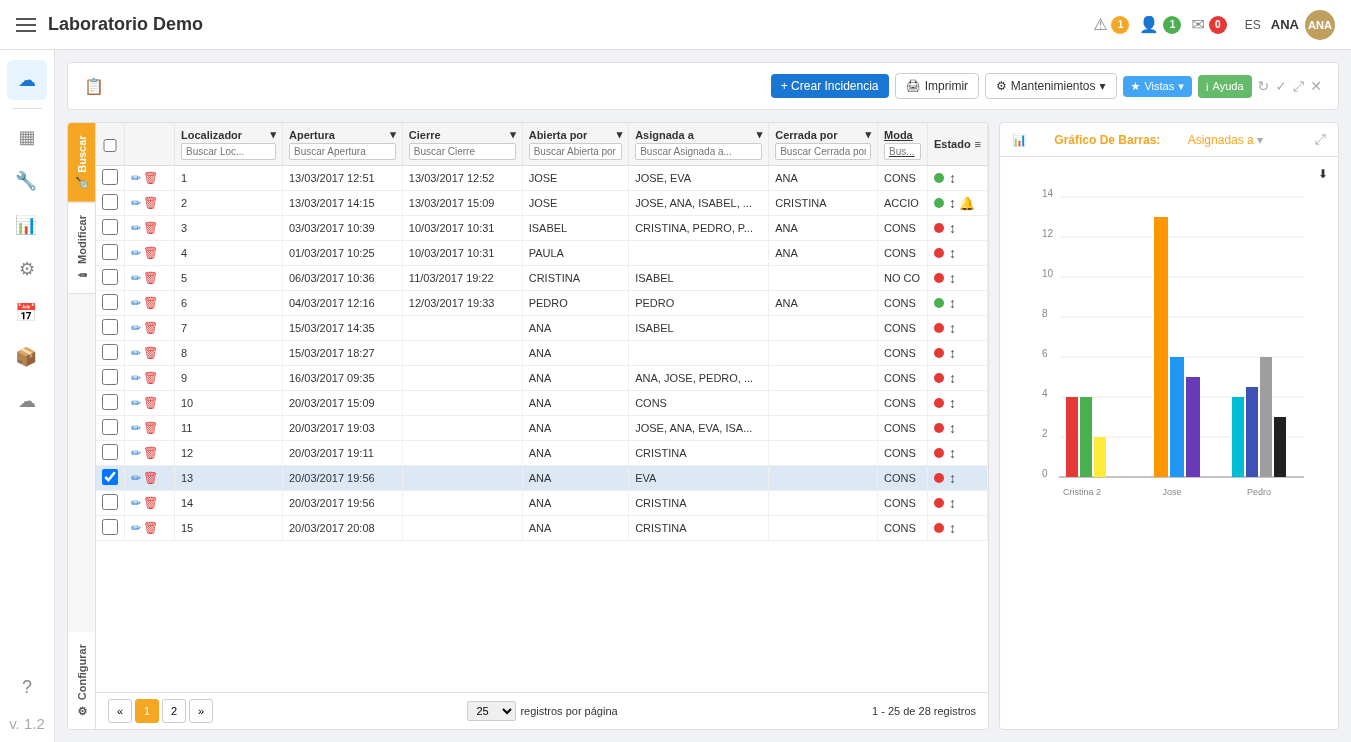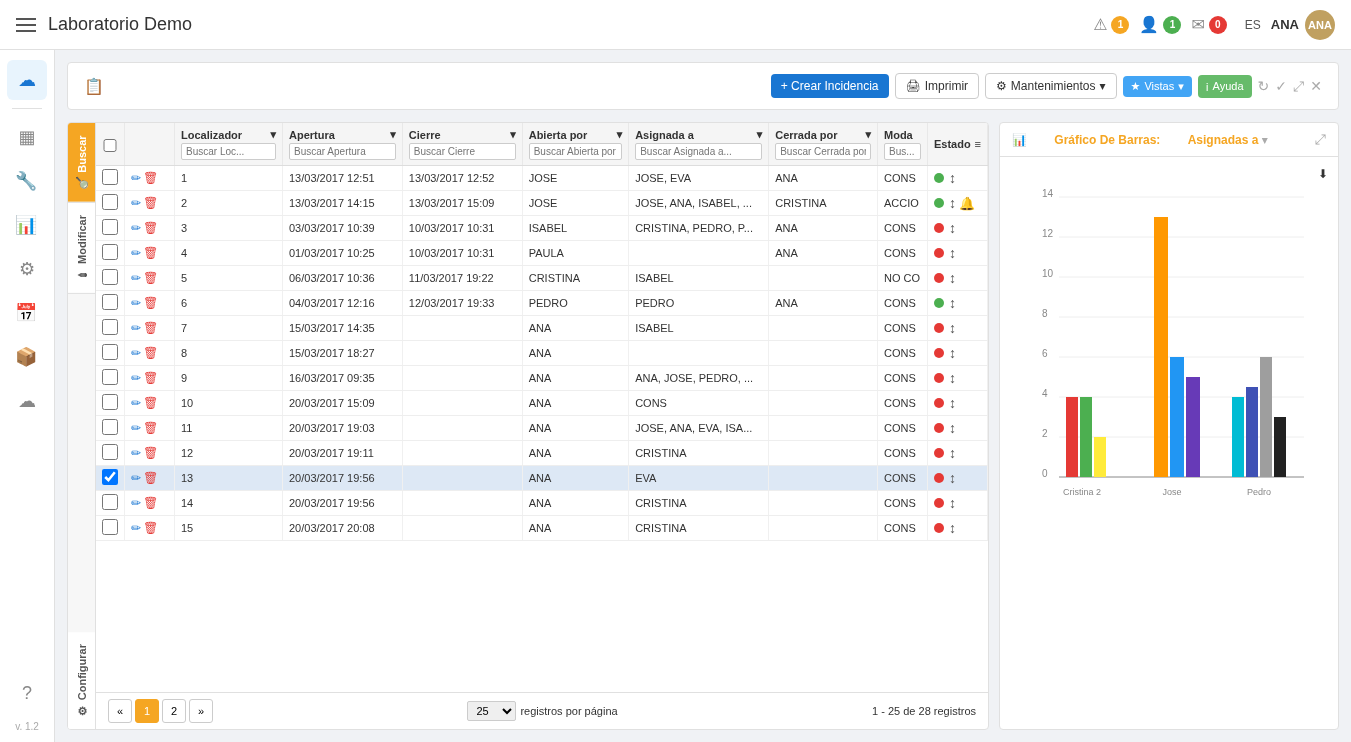--- a/index.html
+++ b/index.html
@@ -7,21 +7,21 @@
 
     
     .navbar {
       display: flex; align-items: center; justify-content: space-between;
       background: #fff; padding: 0 16px; height: 50px;
       border-bottom: 1px solid #e0e0e0; position: relative; z-index: 10;
     }
     .navbar-left { display: flex; align-items: center; gap: 12px; }
     .hamburger { display: flex; flex-direction: column; gap: 4px; cursor: pointer; }
     .hamburger span { display: block; width: 20px; height: 2px; background: #555; }
-    .app-title { font-size: 18px; font-weight: 400; color: #333; }
+    .app-title { font-size: 18px; font-weight: 700; color: #333; }
     .navbar-right { display: flex; align-items: center; gap: 10px; }
     .nav-badge { display: flex; align-items: center; gap: 4px; }
     .badge-icon { font-size: 16px; color: #888; }
     .badge-count {
       border-radius: 50%; width: 18px; height: 18px;
       display: flex; align-items: center; justify-content: center;
       font-size: 10px; font-weight: bold; color: #fff;
     }
     .badge-yellow { background: #f5a623; }
     .badge-green { background: #4caf50; }
@@ -40,21 +40,21 @@
       display: flex; flex-direction: column; align-items: center;
       padding: 10px 0; gap: 4px; position: relative;
     }
     .sidebar-item {
       width: 40px; height: 40px; display: flex; align-items: center; justify-content: center;
       border-radius: 6px; cursor: pointer; color: #888; font-size: 18px;
       transition: background 0.2s;
     }
     .sidebar-item.active { background: #e8f4fd; color: #1976d2; }
     .sidebar-bottom { margin-top: auto; display: flex; flex-direction: column; align-items: center; gap: 4px; }
-    .sidebar-version { font-size: 10px; color: #aaa; margin-top: 4px; }
+    .sidebar-version { font-size: 15px; color: #aaa; margin-top: 4px; }
 
     
     .content-area { flex: 1; padding: 12px; overflow: auto; display: flex; flex-direction: column; gap: 12px; }
 
     
     .page-header {
       background: #fff; border: 1px solid #e0e0e0; border-radius: 4px;
       padding: 10px 16px; display: flex; align-items: center; justify-content: space-between;
     }
     .page-header-left { display: flex; align-items: center; gap: 8px; }
@@ -321,21 +321,21 @@
                     </div>
                     <input type="text" placeholder="Buscar Asignada a..." style="">
                   </th>
                   <th>
                     <div class="col-header">
                       <span>Cerrada por</span>
                       <span>▾</span>
                     </div>
                     <input type="text" placeholder="Buscar Cerrada por" style="">
                   </th>
-                  <th style="width:50px;">
+                  <th style="width:50px;text-decoration:underline;">
                     <div class="col-header">
                       <span>Moda</span>
                     </div>
                     <input type="text" placeholder="Bus..." style="">
                   </th>
                   <th style="width:60px;">
                     <div class="col-header">
                       <span>Estado</span>
                       <span>≡</span>
                     </div>
@@ -711,21 +711,21 @@
           </div>
         </div>
       </div>
 
       <div class="chart-section">
         <div class="chart-header">
           <div>
             <span>📊</span>
             <span class="chart-title">
               <span>Gráfico De Barras:</span>
-              <span style="color:#f5a623; font-weight:bold;">Asignadas a</span>
+              <span style="color:#f5a623; font-weight:normal;">Asignadas a</span>
             </span>
             <span style="cursor:pointer;color:#aaa;">▾</span>
           </div>
           <span class="resize-icon">⤢</span>
         </div>
         <div class="chart-body">
           <div style="position:relative; height:100%; display:flex; flex-direction:column;">
 
             <div style="position:absolute; top:0; right:0;">⬇</div>
 

